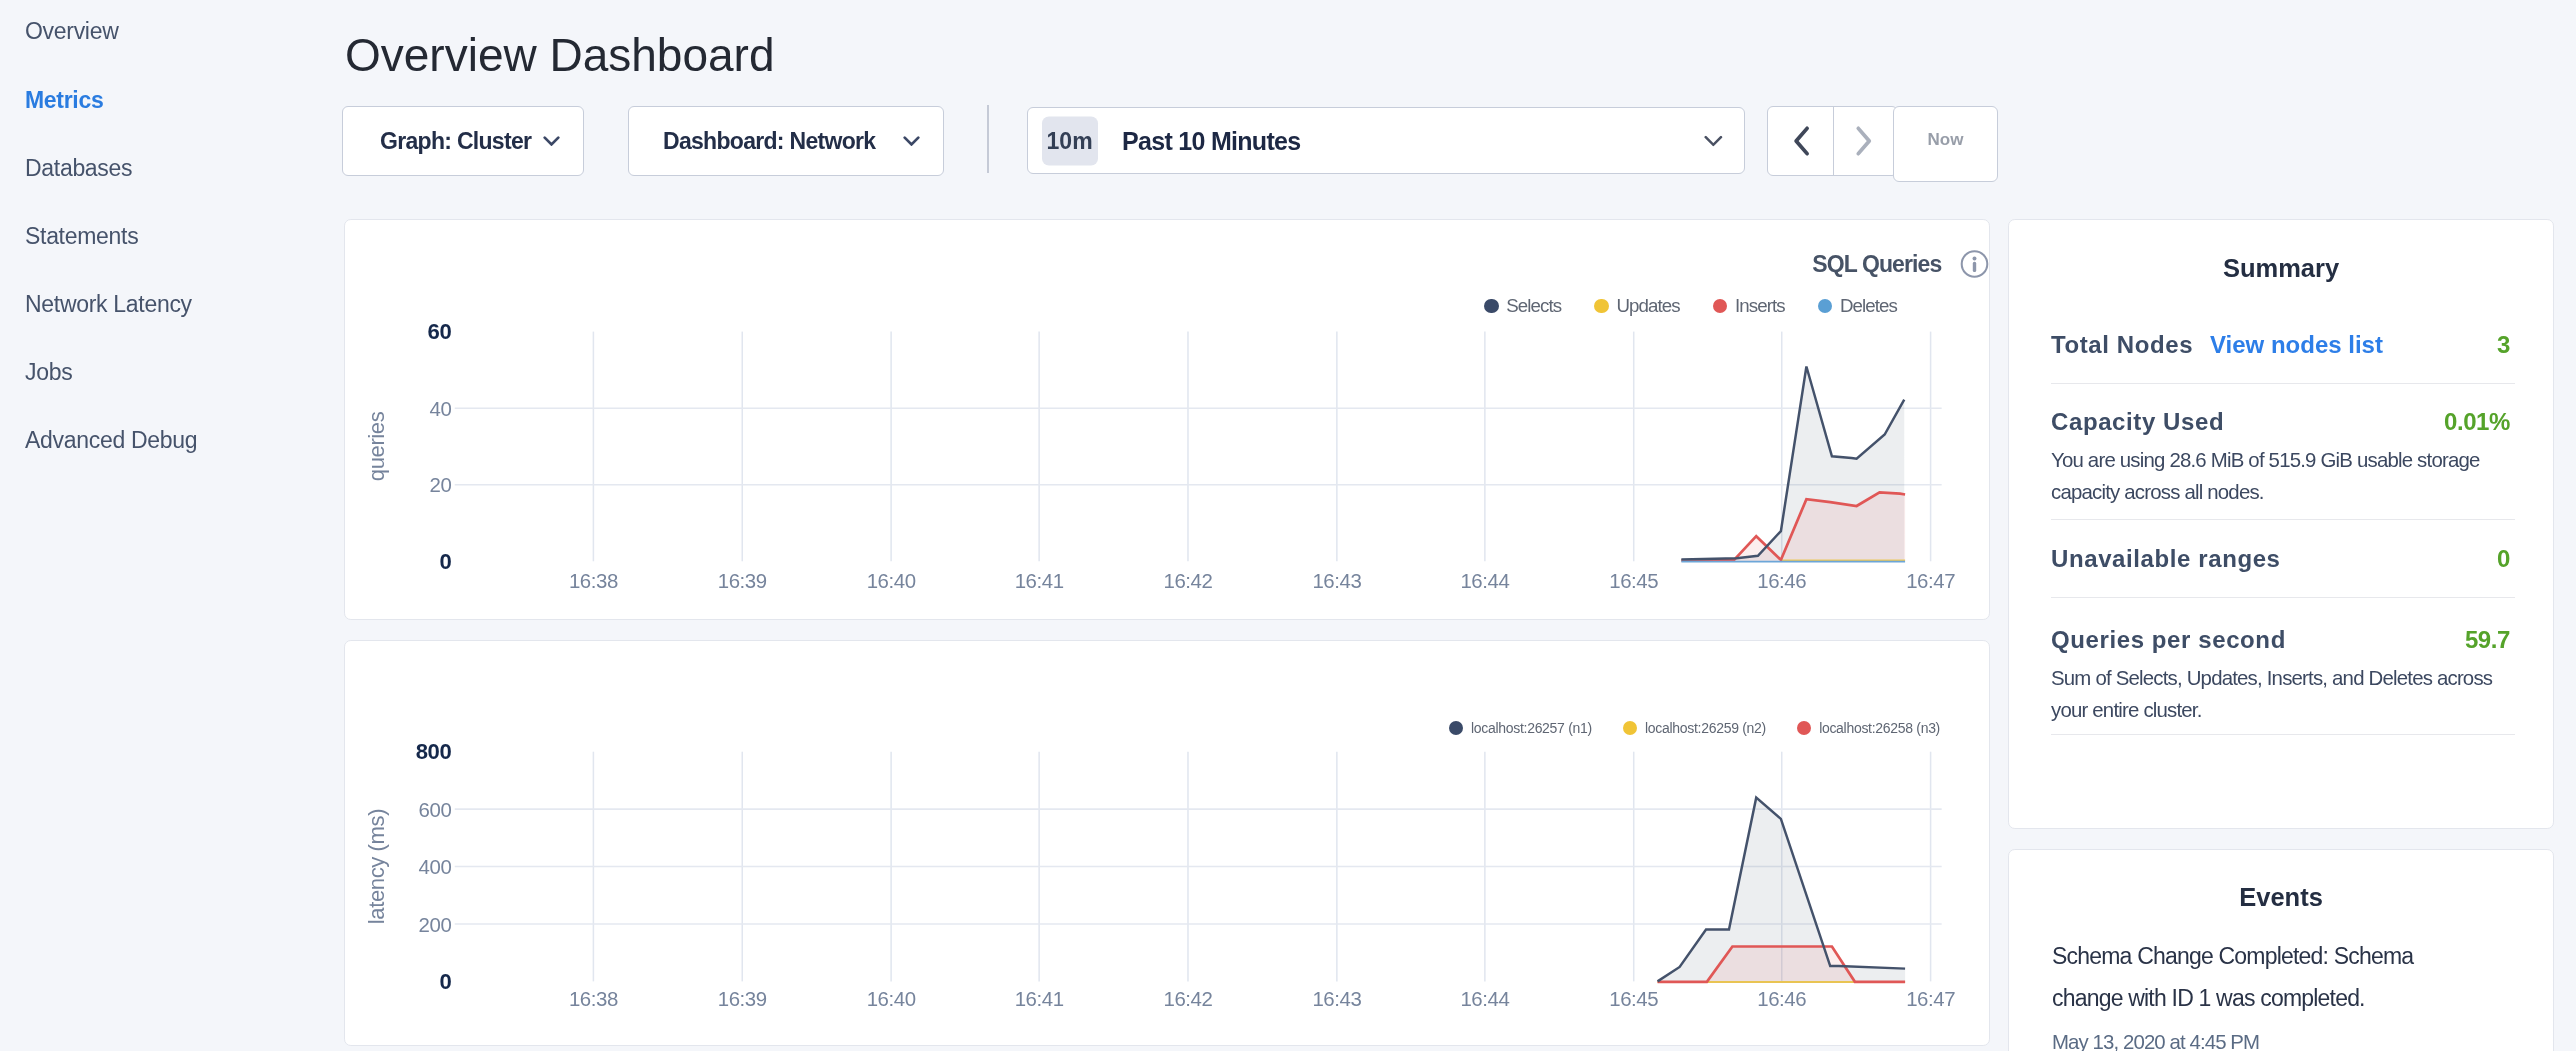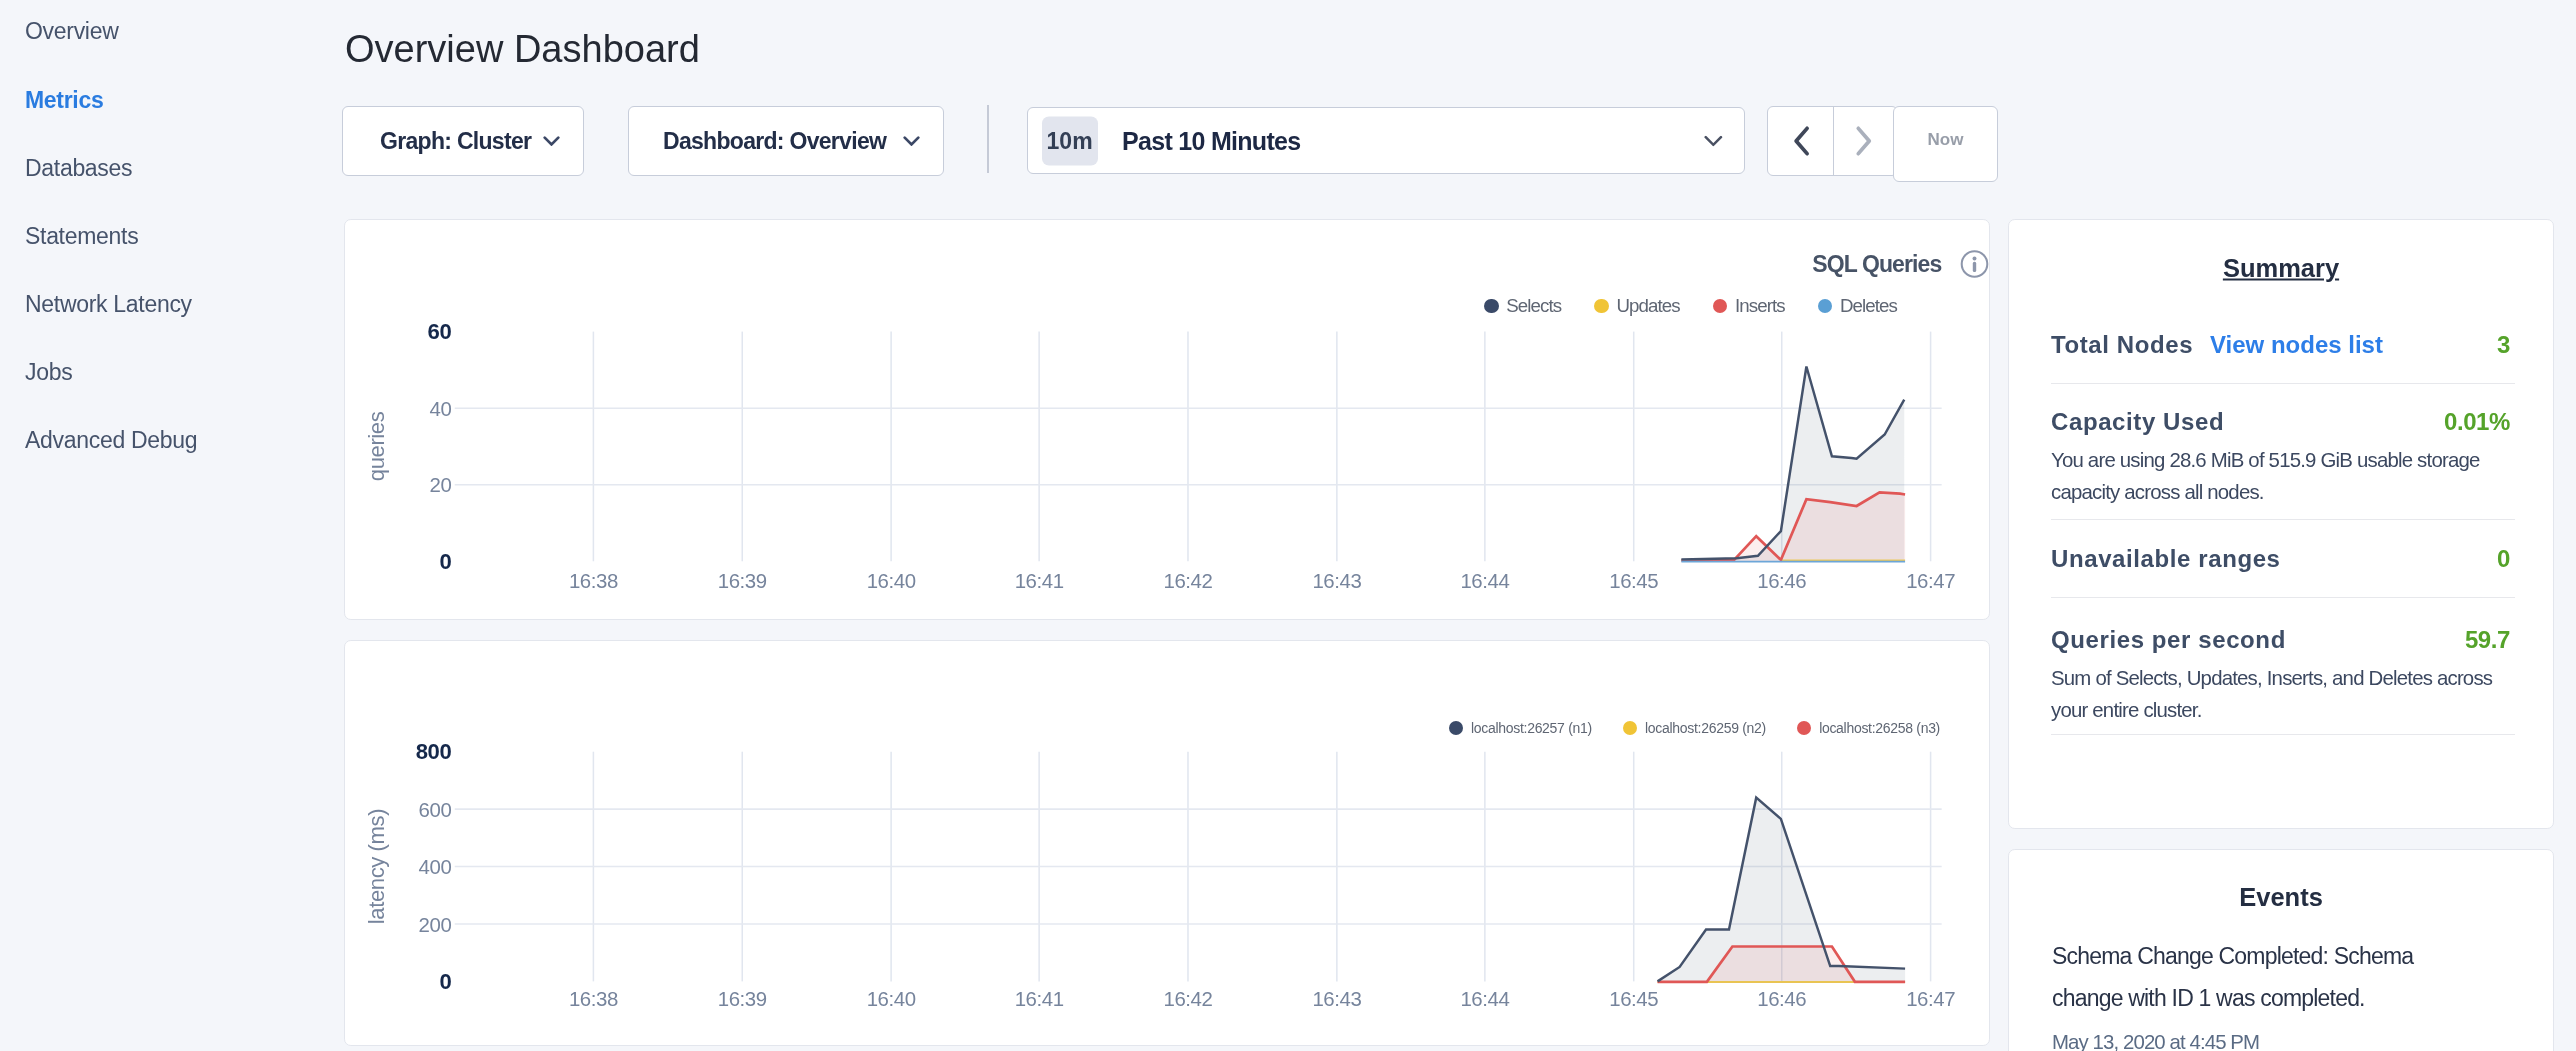--- a/index.html
+++ b/index.html
@@ -31,30 +31,30 @@
 <div class="nav">
   <div style="top:31px">Overview</div>
   <div style="top:100px; color:#2a7ce0; font-weight:bold;">Metrics</div>
   <div style="top:168px">Databases</div>
   <div style="top:236px">Statements</div>
   <div style="top:304px">Network Latency</div>
   <div style="top:372px">Jobs</div>
   <div style="top:440px">Advanced Debug</div>
 </div>
 
-<div class="abs" style="left:345px; top:28px; font-size:38px; color:#242933;">Overview Dashboard</div>
+<div class="abs" style="left:345px; top:28px; font-size:46px; color:#242933;">Overview Dashboard</div>
 
 <div class="btnbox" style="left:342px; top:106px; width:242px; height:70px;text-decoration:underline;">
   <span class="ddtext abs" style="left:37px; top:50%; transform:translateY(-50%);">Graph: Cluster</span>
   <svg class="abs" style="right:23px; top:50%; transform:translateY(-50%);" width="17" height="10.2" viewBox="0 0 20 12">
       <path d="M2 2 L10 10 L18 2" fill="none" stroke="#3c4866" stroke-width="3.2" stroke-linecap="round"></path>
     </svg>
 </div>
 <div class="btnbox" style="left:628px; top:106px; width:316px; height:70px;">
-  <span class="ddtext abs" style="left:34px; top:50%; transform:translateY(-50%);">Dashboard: Overview</span>
+  <span class="ddtext abs" style="left:34px; top:50%; transform:translateY(-50%);">Dashboard: Network</span>
   <svg class="abs" style="right:23px; top:50%; transform:translateY(-50%);" width="17" height="10.2" viewBox="0 0 20 12">
       <path d="M2 2 L10 10 L18 2" fill="none" stroke="#3c4866" stroke-width="3.2" stroke-linecap="round"></path>
     </svg>
 </div>
 <div class="abs" style="left:987px; top:105px; width:1.7px; height:68px; background:#c5cad6;"></div>
 <div class="btnbox" style="left:1027px; top:107px; width:718px; height:67px;">
   <div class="abs" style="left:13.6px; top:50%; transform:translateY(-50%); width:56px; height:49px; background:#e2e5ee; border-radius:6.8px; text-align:center; line-height:49px; font-weight:bold; font-size:23px; color:#333f55;">10m</div>
   <span class="ddtext abs" style="left:94px; top:50%; transform:translateY(-50%); font-size:25px; color:#1d2844;">Past 10 Minutes</span>
   <svg class="abs" style="right:21px; top:50%; transform:translateY(-50%);" width="18.7" height="11" viewBox="0 0 22 13">
       <path d="M2 2 L11 11 L20 2" fill="none" stroke="#4a5163" stroke-width="3" stroke-linecap="round"></path>
@@ -173,21 +173,21 @@
     </g>
     <path d="M1543,400 L1569,383 L1600,339 L1627,339 L1659,184 L1688,209 L1746,382 L1756,382 L1834,385 L1834,400 L1543,400 Z" fill="rgba(70,87,112,0.10)"></path>
     <path d="M1543,400.5 L1601,400.5 L1631,359 L1748,359 L1775,400.5 L1834,400.5 L1834,401 L1543,401 Z" fill="rgba(224,87,86,0.10)"></path>
     <path d="M1543,400.7 L1834,400.7" fill="none" stroke="#e9c453" stroke-width="2.2"></path>
     <path d="M1543,400.5 L1601,400.5 L1631,359 L1748,359 L1775,400.5 L1834,400.5" fill="none" stroke="#e05756" stroke-width="3.2"></path>
     <path d="M1543,400 L1569,383 L1600,339 L1627,339 L1659,184 L1688,209 L1746,382 L1756,382 L1834,385" fill="none" stroke="#44526b" stroke-width="2.9"></path>
   </svg>
 </div>
 
 <div class="card" style="left:2008px; top:219px; width:546px; height:610px;">
-  <div class="abs" style="left:0; right:0; top:48px; transform:translateY(-50%); text-align:center; font-weight:bold; font-size:25.5px; color:#242e42;text-decoration:underline;">Summary</div>
+  <div class="abs" style="left:0; right:0; top:48px; transform:translateY(-50%); text-align:center; font-weight:bold; font-size:25.5px; color:#242e42;">Summary</div>
   <div class="srow" style="top:125px;">
     <span class="slabel">Total Nodes</span>
     <span class="abs" style="left:159px; top:50%; transform:translateY(-50%); font-weight:bold; font-size:24px; color:#2d7ee8;">View nodes list</span>
     <span class="sval">3</span>
   </div>
   <div class="sdiv" style="top:163px;"></div>
   <div class="srow" style="top:202px;"><span class="slabel">Capacity Used</span><span class="sval">0.01%</span></div>
   <div class="sdesc" style="top:224px;">You are using 28.6 MiB of 515.9 GiB usable storage<br>capacity across all nodes.</div>
   <div class="sdiv" style="top:299px;"></div>
   <div class="srow" style="top:339px;"><span class="slabel">Unavailable ranges</span><span class="sval">0</span></div>

